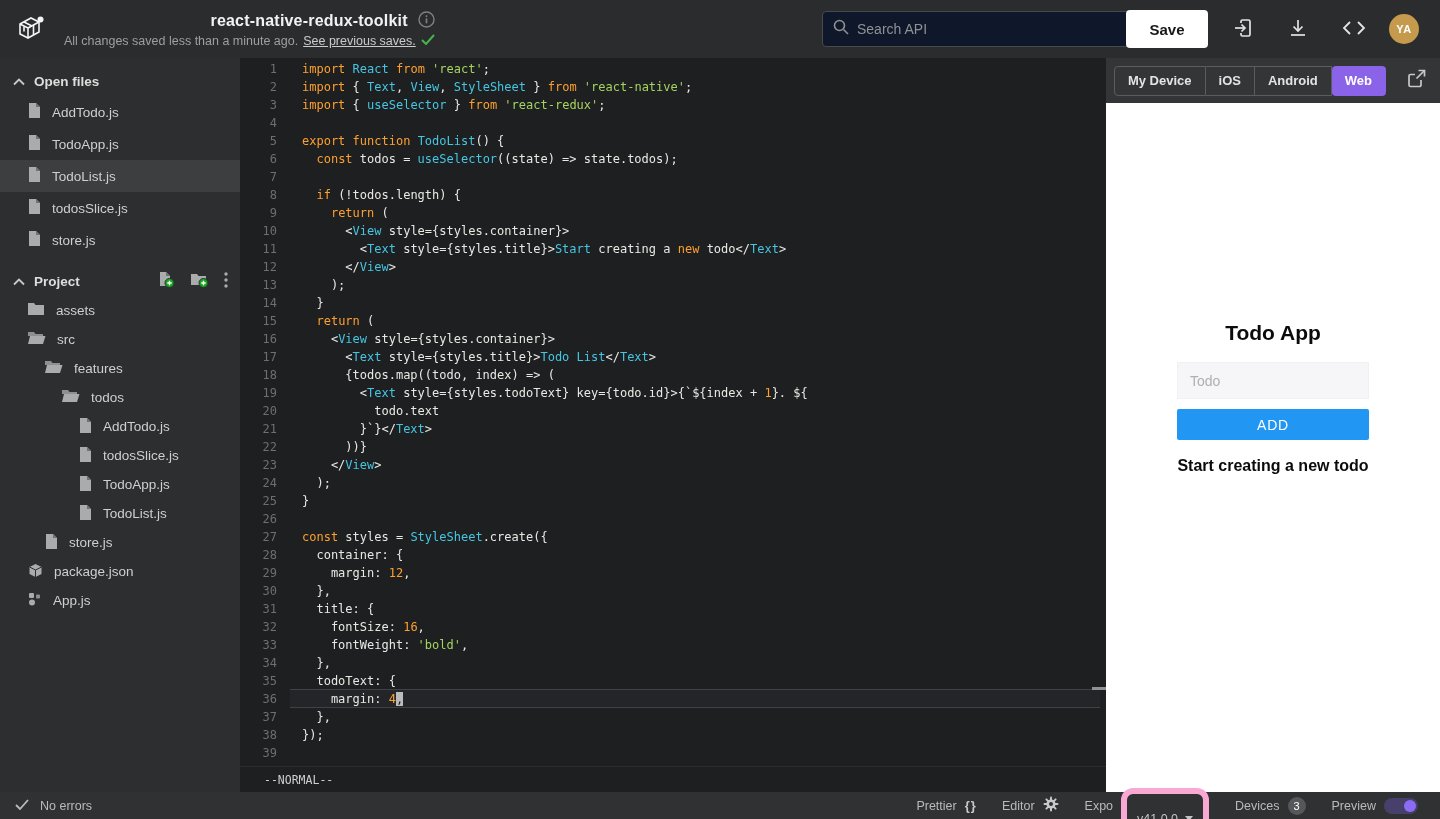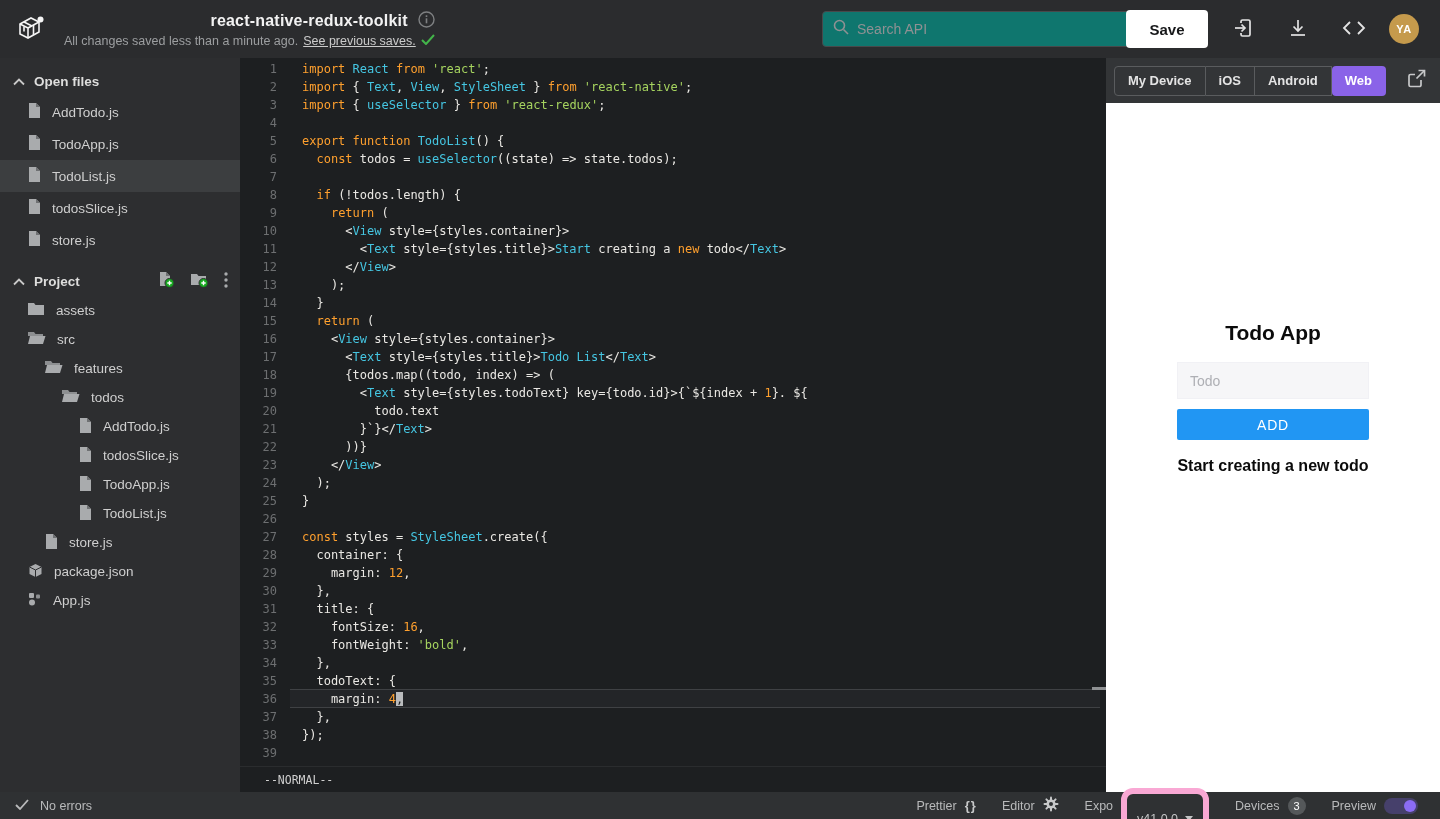--- a/index.html
+++ b/index.html
@@ -10,21 +10,21 @@
   .topbar { position:absolute; left:0; top:0; width:1440px; height:58px;
     background:#2b2c2e; display:flex; align-items:center; z-index:5; }
   .logo { margin-left:12px; width:38px; height:38px; flex:0 0 auto; }
   .title-block { margin-left:14px; }
   .title-row { display:flex; align-items:center;justify-content:flex-end; }
   .proj-title { font-size:16px; font-weight:bold; color:#f2f2f2; letter-spacing:.2px; }
   .info-ic { margin-left:10px; }
   .status-row { margin-top:2px; font-size:12.5px; color:#9d9fa1; display:flex; align-items:center; gap:5px;}
   .status-link { color:#cbcbcb; text-decoration:underline; cursor:pointer; }
   .search-box { position:absolute; left:822px; top:11px; width:316px; height:36px;
-    border:1px solid #47494b; border-radius:4px; background:#0f766e;
+    border:1px solid #47494b; border-radius:4px; background:#0f172a;
     display:flex; align-items:center; padding:0 10px; gap:8px; }
   .search-box input { background:transparent; border:none; outline:none; color:#d9d9d9;
     font-size:14px; width:100%; font-family:"Liberation Sans",sans-serif; }
   .search-box input::placeholder { color:#8f9193; }
   .save-btn { position:absolute; left:1126px; top:10px; width:82px; height:38px;
     background:#ffffff; border:none; border-radius:4px; font-size:15px; font-weight:bold;
     color:#17181a; cursor:pointer; font-family:"Liberation Sans",sans-serif; }
   .tb-icon-btn { position:absolute; top:11px; width:36px; height:36px; display:flex;
     align-items:center; justify-content:center; cursor:pointer; background:transparent; border:none; }
   .avatar { position:absolute; left:1389px; top:14px; width:30px; height:30px; border-radius:50%;

